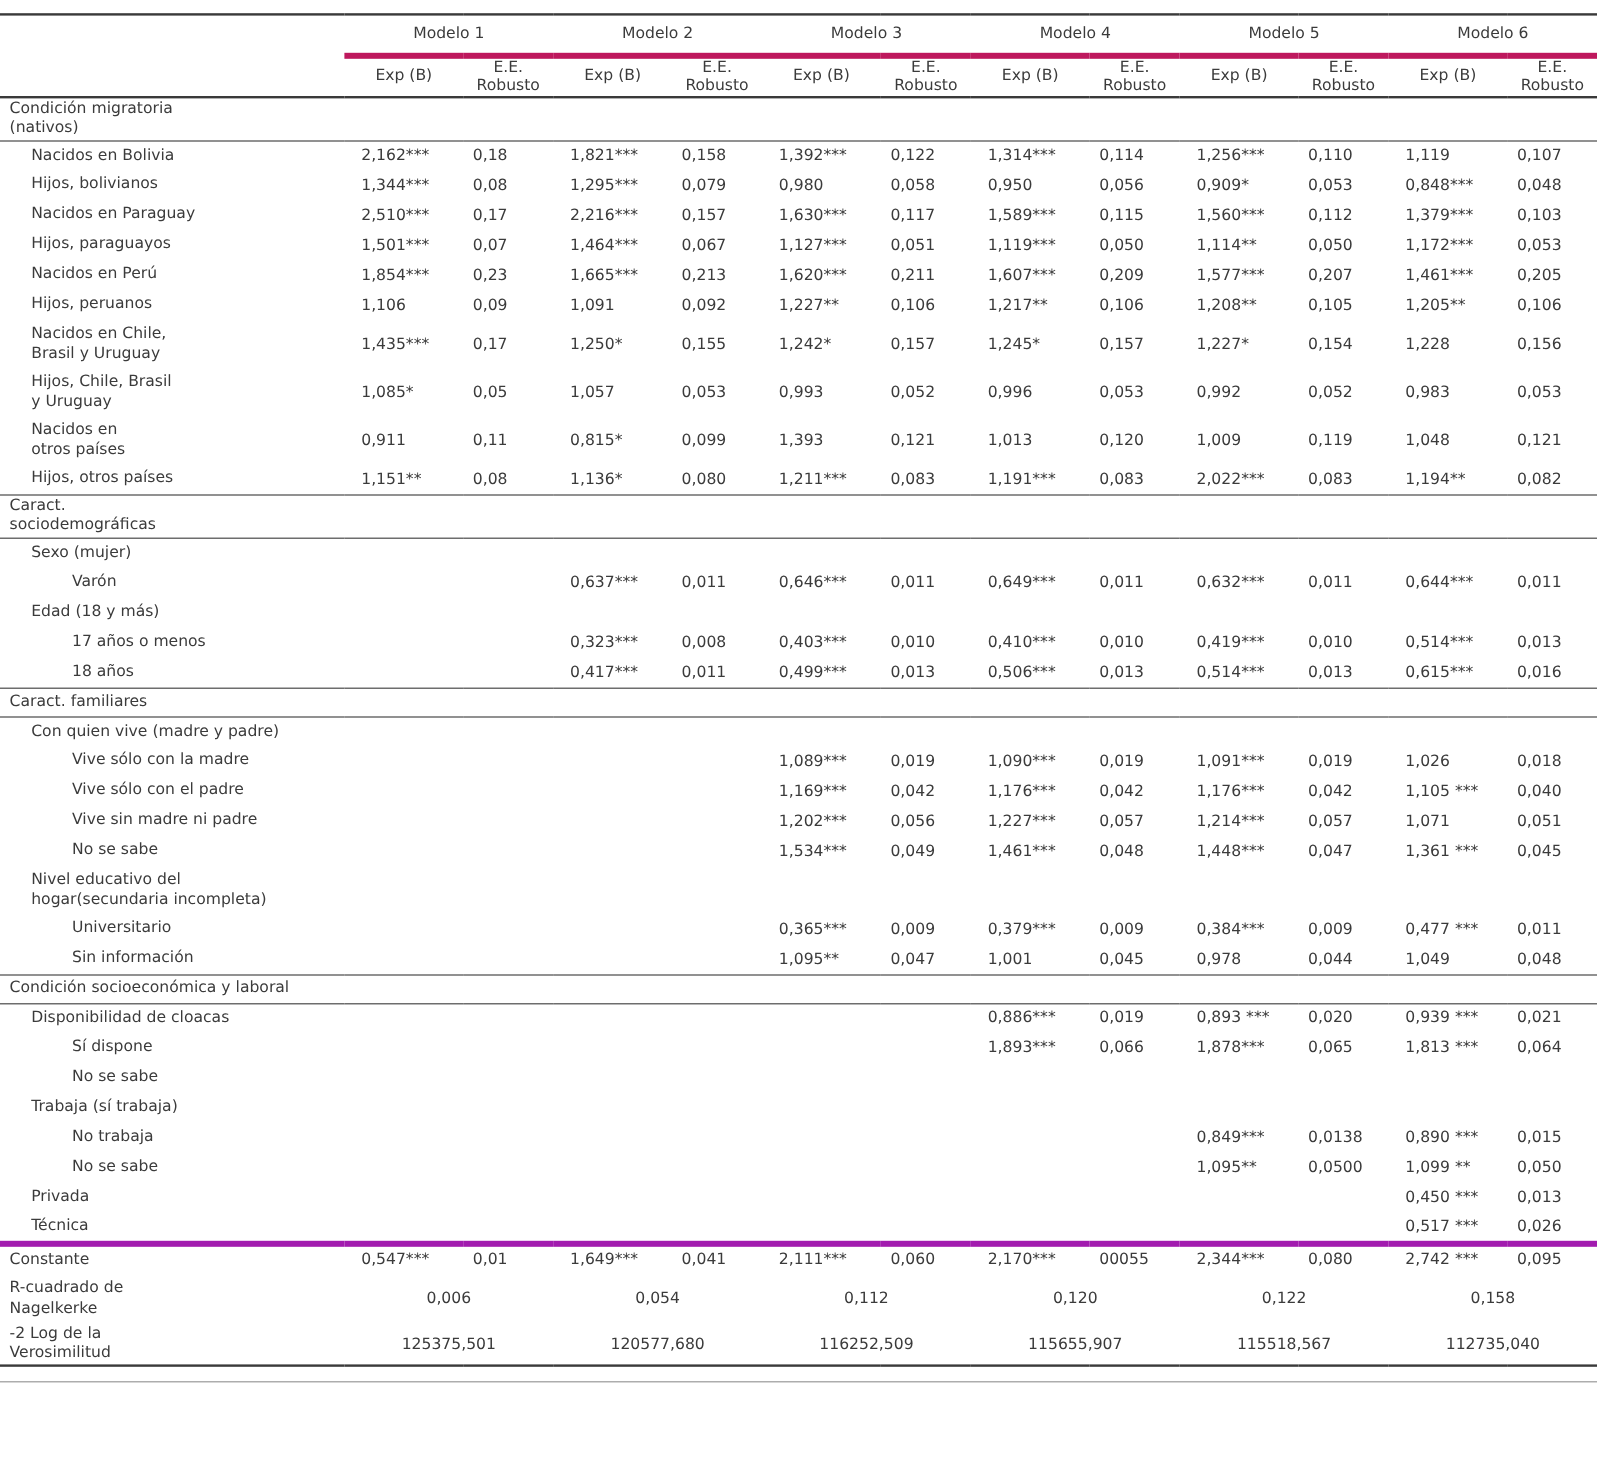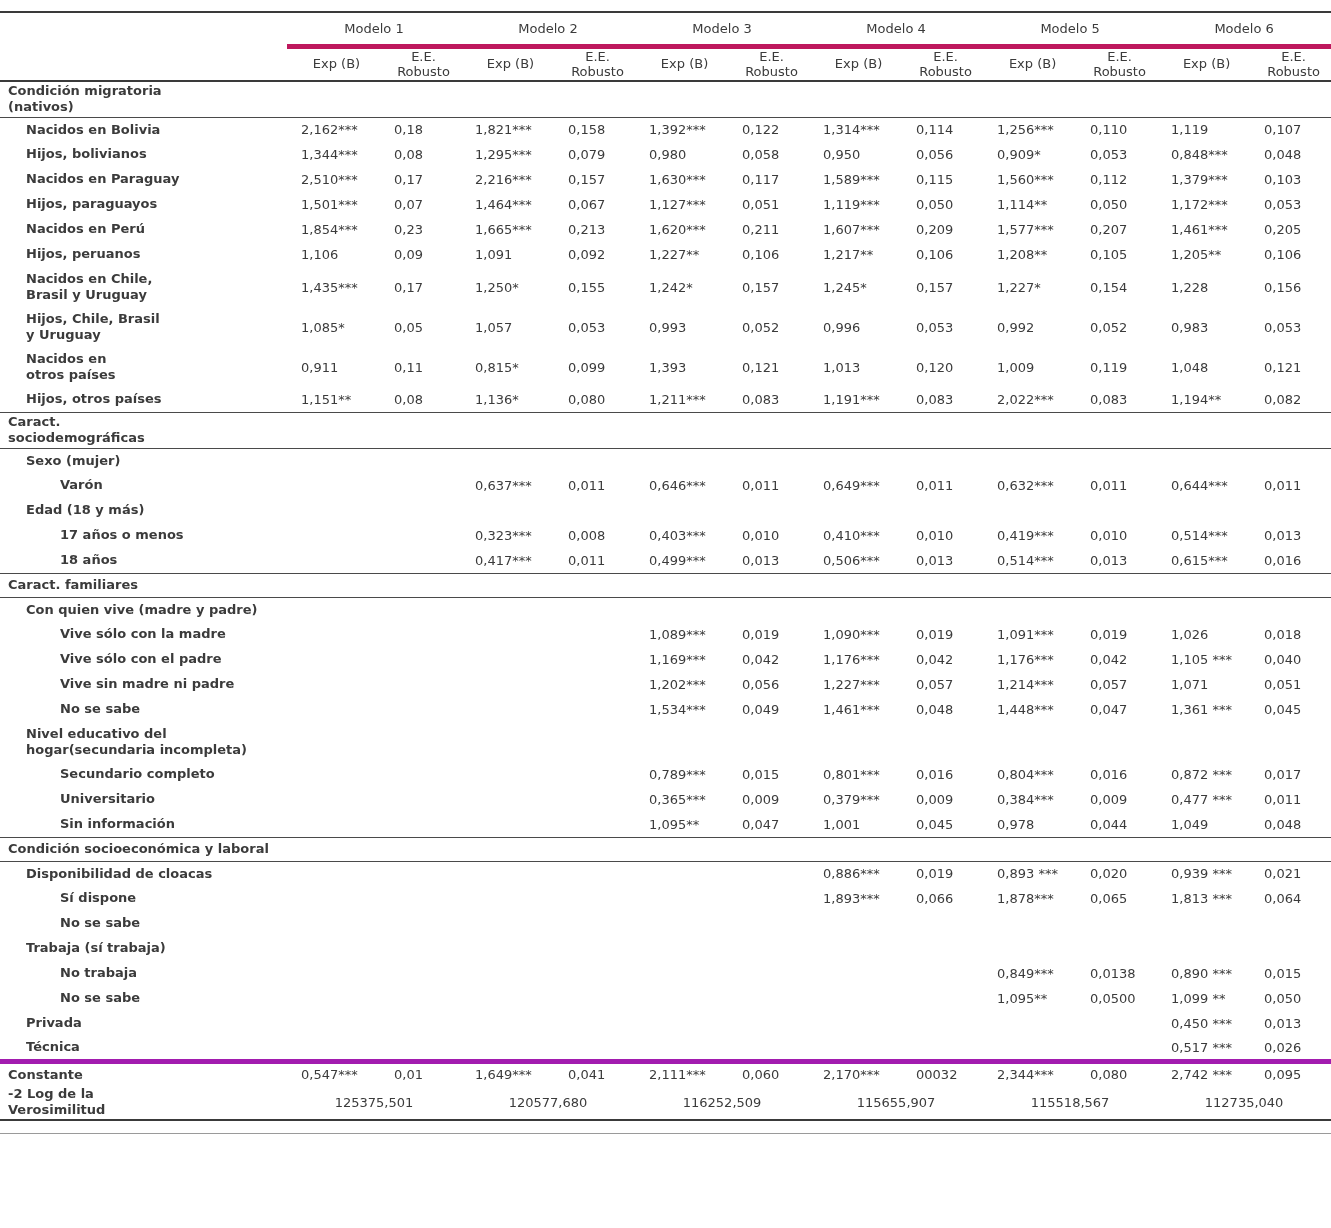--- a/index.html
+++ b/index.html
@@ -24,21 +24,21 @@
   
   tr.single{height:25px;}
   tr.double{height:40px;}
   tr.section.single{height:24px;}
   tr.section.double{height:36px;}
   tr.r2{height:43px;}
   tr.log{height:33px;}
   tr.section td{border-top:1px solid #4a4a4a;border-bottom:1px solid #4a4a4a;}
   tr.constante td{border-top:5px solid #a21caf;}
   tbody tr:last-child td{border-bottom:2px solid #3a3a3a;}
-  td.label{white-space:pre-line;line-height:1.25;font-weight:bold;}
+  td.label{white-space:pre-line;line-height:1.25;}
   td.ind0{padding-left:8px;}
   td.ind1{padding-left:26px;margin-top:26px;}
   td.ind2{padding-left:60px;}
   td.exp{padding-left:14px;white-space:nowrap;}
   td.ee{padding-left:8px;white-space:nowrap;}
   td.spanval{text-align:center;white-space:nowrap;}
   .bottom-rule{width:1331px;height:0;border-bottom:1px solid #9a9a9a;margin-top:12px;}
 </style>
 </head>
 <body>
@@ -453,35 +453,20 @@
           <td class="exp"></td>
           <td class="ee"></td>
           <td class="exp"></td>
           <td class="ee"></td>
           <td class="exp"></td>
           <td class="ee"></td>
           <td class="exp"></td>
           <td class="ee"></td>
         </tr>
         <tr class="single">
-          <td class="label ind2">Secundario completo</td>
-          <td class="exp"></td>
-          <td class="ee"></td>
-          <td class="exp"></td>
-          <td class="ee"></td>
-          <td class="exp">0,789***</td>
-          <td class="ee">0,015</td>
-          <td class="exp">0,801***</td>
-          <td class="ee">0,016</td>
-          <td class="exp">0,804***</td>
-          <td class="ee">0,016</td>
-          <td class="exp">0,872 ***</td>
-          <td class="ee">0,017</td>
-        </tr>
-        <tr class="single">
           <td class="label ind2">Universitario</td>
           <td class="exp"></td>
           <td class="ee"></td>
           <td class="exp"></td>
           <td class="ee"></td>
           <td class="exp">0,365***</td>
           <td class="ee">0,009</td>
           <td class="exp">0,379***</td>
           <td class="ee">0,009</td>
           <td class="exp">0,384***</td>
@@ -641,25 +626,35 @@
         </tr>
         <tr class="single constante">
           <td class="label ind0">Constante</td>
           <td class="exp">0,547***</td>
           <td class="ee">0,01</td>
           <td class="exp">1,649***</td>
           <td class="ee">0,041</td>
           <td class="exp">2,111***</td>
           <td class="ee">0,060</td>
           <td class="exp">2,170***</td>
-          <td class="ee">00032</td>
+          <td class="ee">00055</td>
           <td class="exp">2,344***</td>
           <td class="ee">0,080</td>
           <td class="exp">2,742 ***</td>
           <td class="ee">0,095</td>
+        </tr>
+        <tr class="r2">
+          <td class="label ind0">R-cuadrado de
+Nagelkerke</td>
+          <td colspan="2" class="spanval">0,006</td>
+          <td colspan="2" class="spanval">0,054</td>
+          <td colspan="2" class="spanval">0,112</td>
+          <td colspan="2" class="spanval">0,120</td>
+          <td colspan="2" class="spanval">0,122</td>
+          <td colspan="2" class="spanval">0,158</td>
         </tr>
         <tr class="log">
           <td class="label ind0">-2 Log de la
 Verosimilitud</td>
           <td colspan="2" class="spanval">125375,501</td>
           <td colspan="2" class="spanval">120577,680</td>
           <td colspan="2" class="spanval">116252,509</td>
           <td colspan="2" class="spanval">115655,907</td>
           <td colspan="2" class="spanval">115518,567</td>
           <td colspan="2" class="spanval">112735,040</td>

